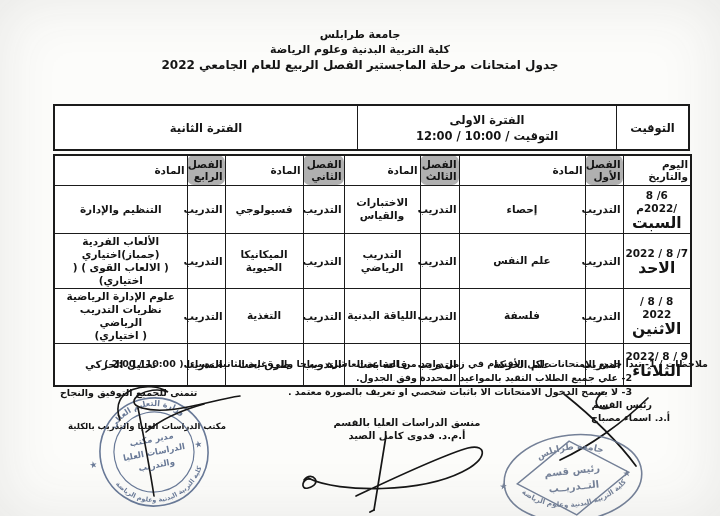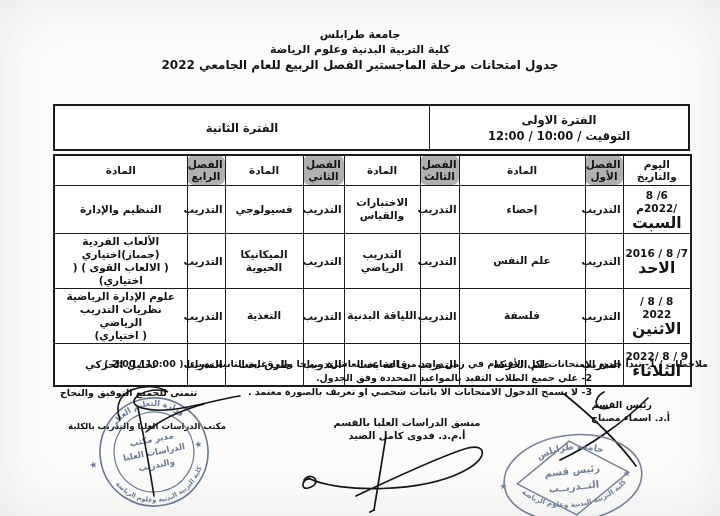--- a/index.html
+++ b/index.html
@@ -25,34 +25,34 @@
   .period-cell:last-child { border-left:none; }
   .pc-timing { width:72px; }
   .pc-p1 { width:259px; }
   .pc-p2 { flex:1; }
 
   
   table.main { position:absolute; top:154px; left:53px; width:637px; border-collapse:collapse;
     direction:rtl; background:#fff; table-layout:fixed; }
   table.main td { border:1.6px solid #1b1b1b; text-align:center; vertical-align:middle;
     font-weight:bold; padding:1px 2px; }
-  table.main tr.cols td { height:30px; font-size:10.5px; line-height:12px; }
+  table.main tr.cols td { height:30px; font-size:10.5px; line-height:12px;text-align:right; }
   table.main td.shade { background:#b0b0b0; white-space:pre-line; font-size:10px;border-radius:7px; }
   table.main td.daydate-h { font-size:9.5px; }
   table.main tr.data td { height:43px; }
   td.dept { font-size:10.5px; }
   td.subj { font-size:10.5px; line-height:13px; white-space:pre-line; vertical-align:middle; }
   td.datecell .date { font-size:10.5px; line-height:13px; padding-top:2px; }
   td.datecell .day  { font-size:15.5px; line-height:17px; letter-spacing:.5px; font-weight:bold; }
   table.main { border:2.4px solid #1b1b1b; }
 
   
   .notes { position:absolute; top:357px; right:12px; width:662px; font-weight:bold;
     font-size:9.5px; line-height:14px; text-align:right; }
-  .notes .n2, .notes .n3 { margin-right:116px; }
+  .notes .n2, .notes .n3 { margin-right:76px; }
   .wish { position:absolute; top:387px; left:60px; font-weight:bold; font-size:9.5px; }
 
   
   .sig-title { position:absolute; font-weight:bold; font-size:9.5px; }
   .head-title { top:399px; right:68px; }
   .head-name  { top:412px; right:50px; font-size:9.5px; }
   .coord-block { position:absolute; top:416px; left:332px; width:150px; text-align:center;
     font-weight:bold; font-size:10px; line-height:13px; }
   .office-block { position:absolute; top:420px; left:52px; width:190px; text-align:center;
     font-weight:bold; font-size:8.5px; line-height:12px; }
@@ -68,20 +68,23 @@
 </head>
 <body>
 
 <header class="doc-header">
   <div class="h1">جامعة طرابلس</div>
   <div class="h2">كلية التربية البدنية وعلوم الرياضة</div>
   <div class="h3">جدول امتحانات  مرحلة الماجستير الفصل الربيع للعام الجامعي 2022</div>
 </header>
 
 <div class="period-band">
+  <div class="period-cell pc-timing">
+    <span>التوقيت</span>
+  </div>
   <div class="period-cell pc-p1">
     <span>الفترة الاولى</span>
     <span>التوقيت  / 10:00 / 12:00</span>
   </div>
   <div class="period-cell pc-p2">
     <span>الفترة الثانية</span>
   </div>
 </div>
 
 <table class="main">
@@ -123,21 +126,21 @@
     <td class="dept">التدريب</td>
     <td class="subj">الاختبارات والقياس</td>
     <td class="dept">التدريب</td>
     <td class="subj">فسيولوجي</td>
     <td class="dept">التدريب</td>
     <td class="subj">التنظيم والإدارة</td>
   </tr>
 
   <tr class="data">
     <td class="datecell">
-      <div class="date">7/ 8 / 2016</div>
+      <div class="date">7/ 8 / 2022</div>
       <div class="day">الاحد</div>
     </td>
     <td class="dept">التدريب</td>
     <td class="subj">علم النفس</td>
     <td class="dept">التدريب</td>
     <td class="subj">التدريب الرياضي</td>
     <td class="dept">التدريب</td>
     <td class="subj">الميكانيكا الحيوية</td>
     <td class="dept">التدريب</td>
     <td class="subj">الألعاب الفردية

